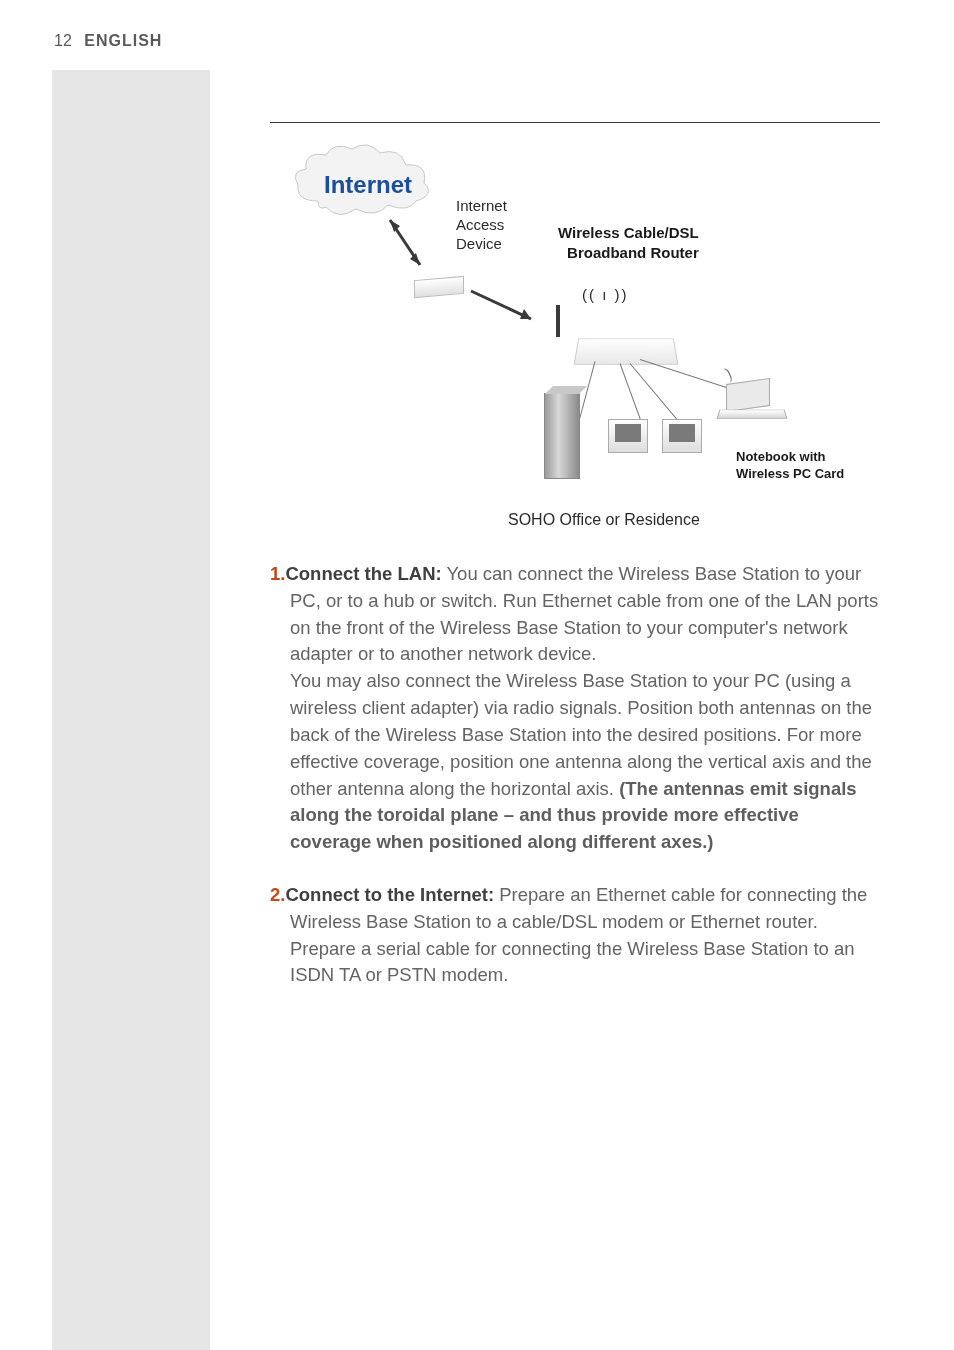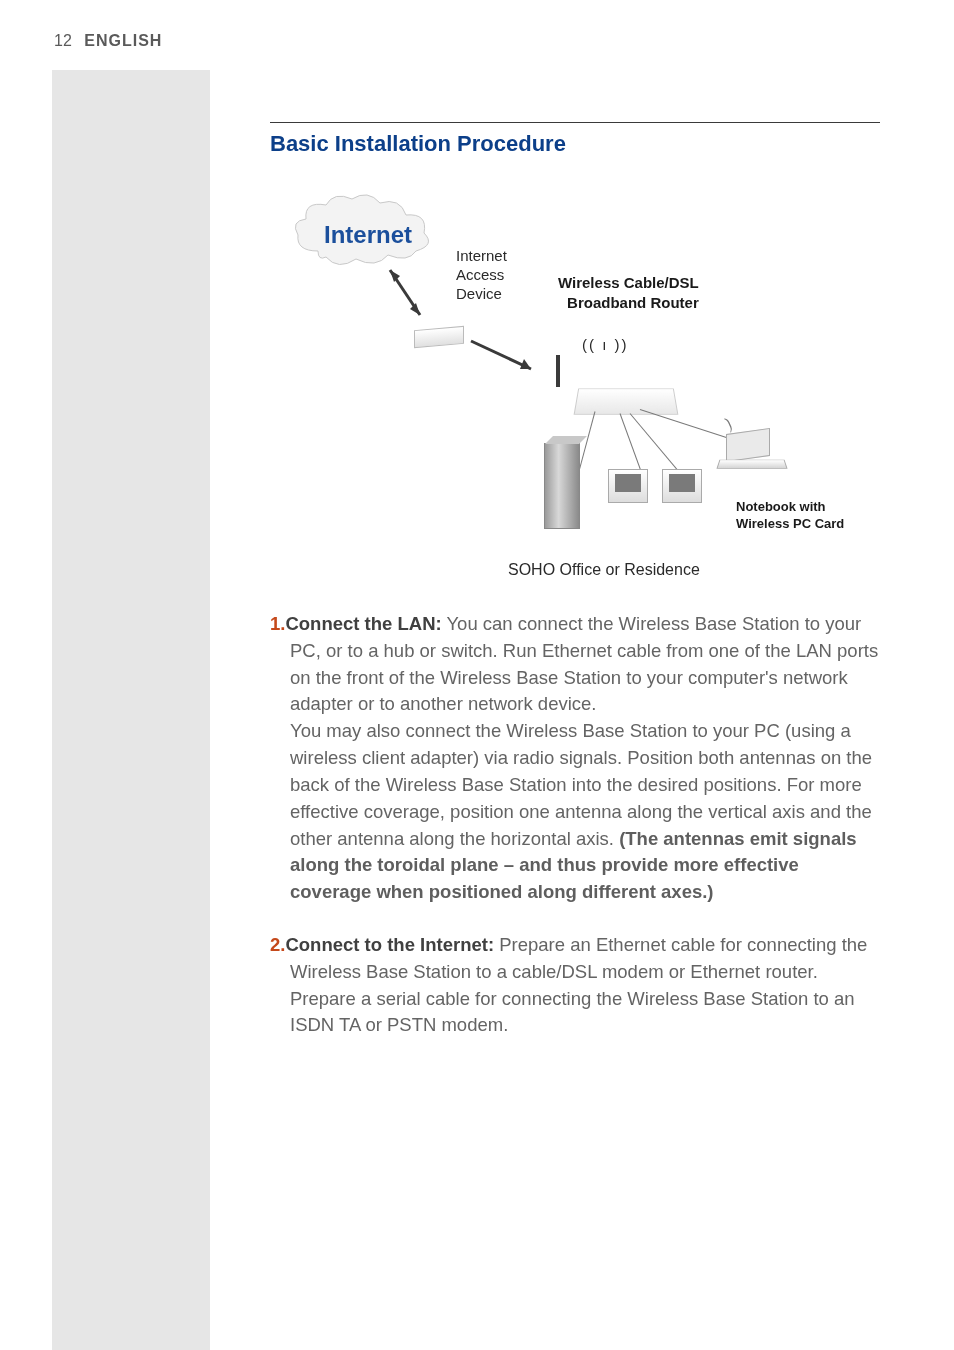--- a/index.html
+++ b/index.html
@@ -255,21 +255,20 @@
 
 <div class="header">
   <span class="pagenum">12</span>
   <span class="lang">ENGLISH</span>
 </div>
 
 <div class="sidebar"></div>
 
 <div class="content">
   <hr class="section-rule">
-  <div class="section-title">Basic Installation Procedure</div>
 
   <div class="diagram">
     <div class="cloud">
       <svg viewBox="0 0 150 80">
         <path d="M30 60 Q8 60 10 44 Q2 30 18 28 Q16 10 38 14 Q46 0 64 8 Q80 -2 92 12 Q112 6 118 24 Q140 22 136 42 Q148 54 128 60 Q120 72 100 64 Q88 78 68 68 Q50 80 38 66 Q30 70 30 60 Z" fill="#f3f3f3" stroke="#c9c9c9" stroke-width="1"></path>
       </svg>
       <div class="cloud-label">Internet</div>
     </div>
 
     <svg class="arrow1" viewBox="0 0 50 60">

